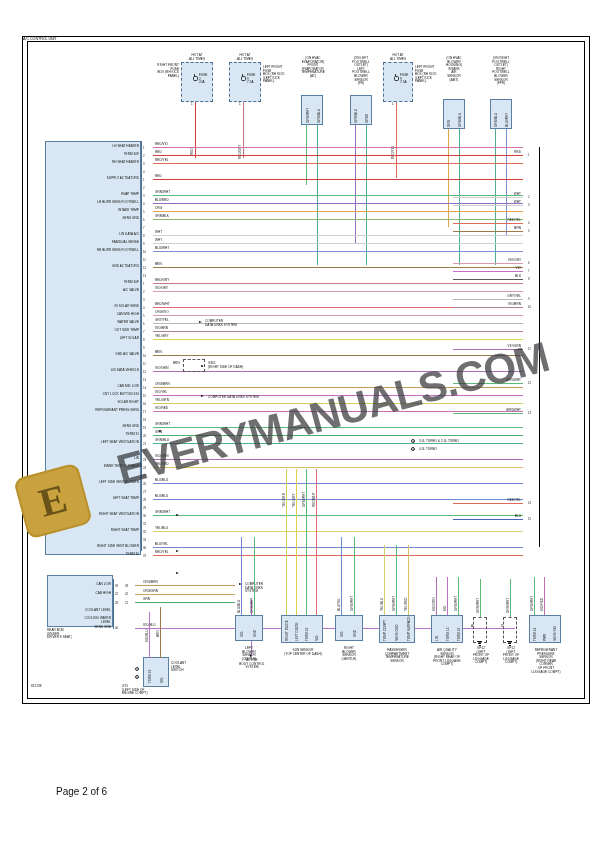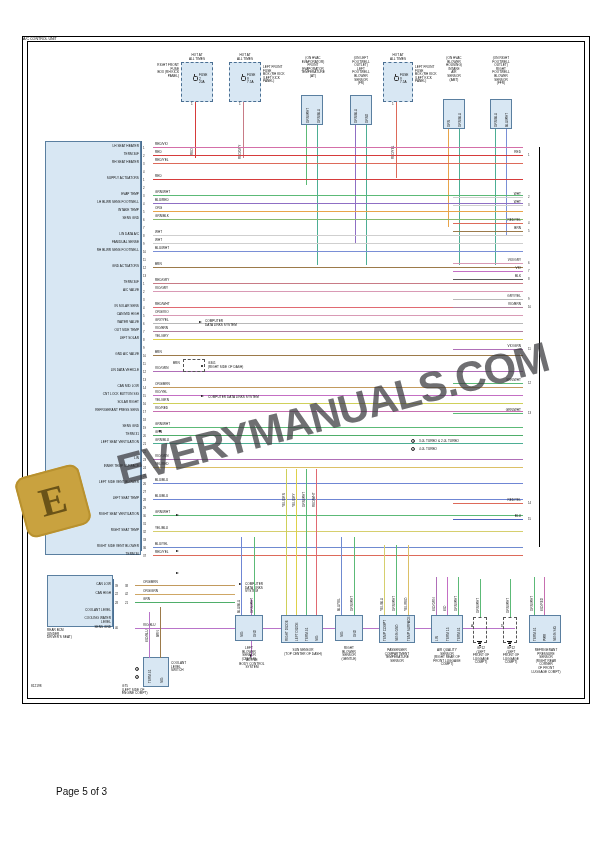--- a/index.html
+++ b/index.html
@@ -664,15 +664,15 @@
     <div class="t vt" style="left:518px;top:574px;">VIO/RED</div>
 
     <div class="t" style="left:8px;top:648px;">812198</div>
   </div>
 
   <div id="wm-logo">
     <div id="wm-logo-e">E</div>
   </div>
   <div id="wm-text">EVERYMANUALS.COM</div>
 
-  <div id="footer">Page 5 of 3</div>
+  <div id="footer">Page 2 of 6</div>
 
 </div>
 
 </body></html>

